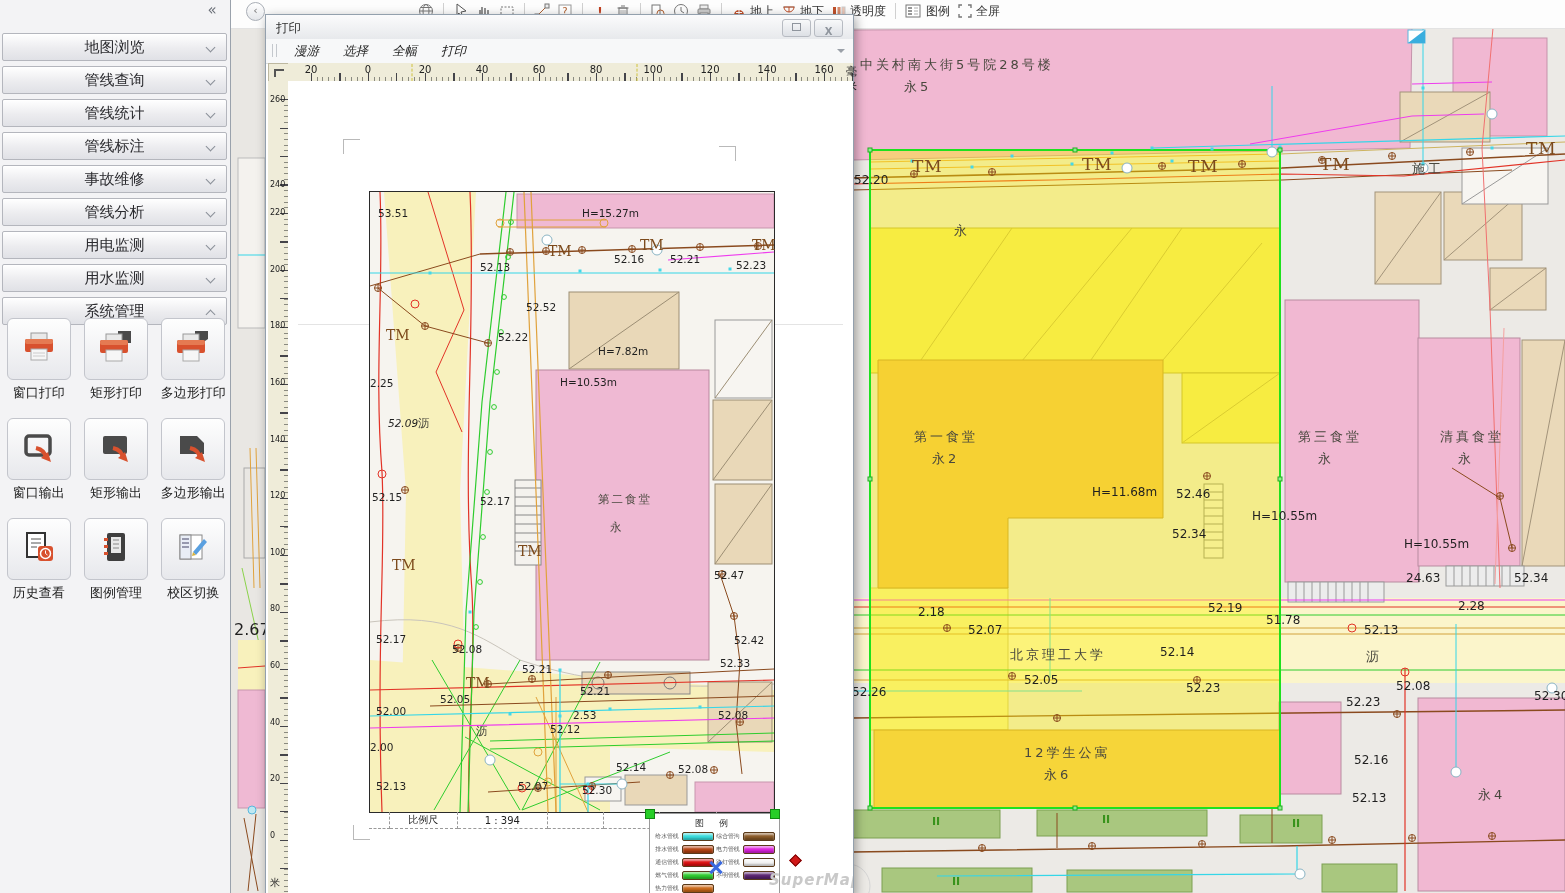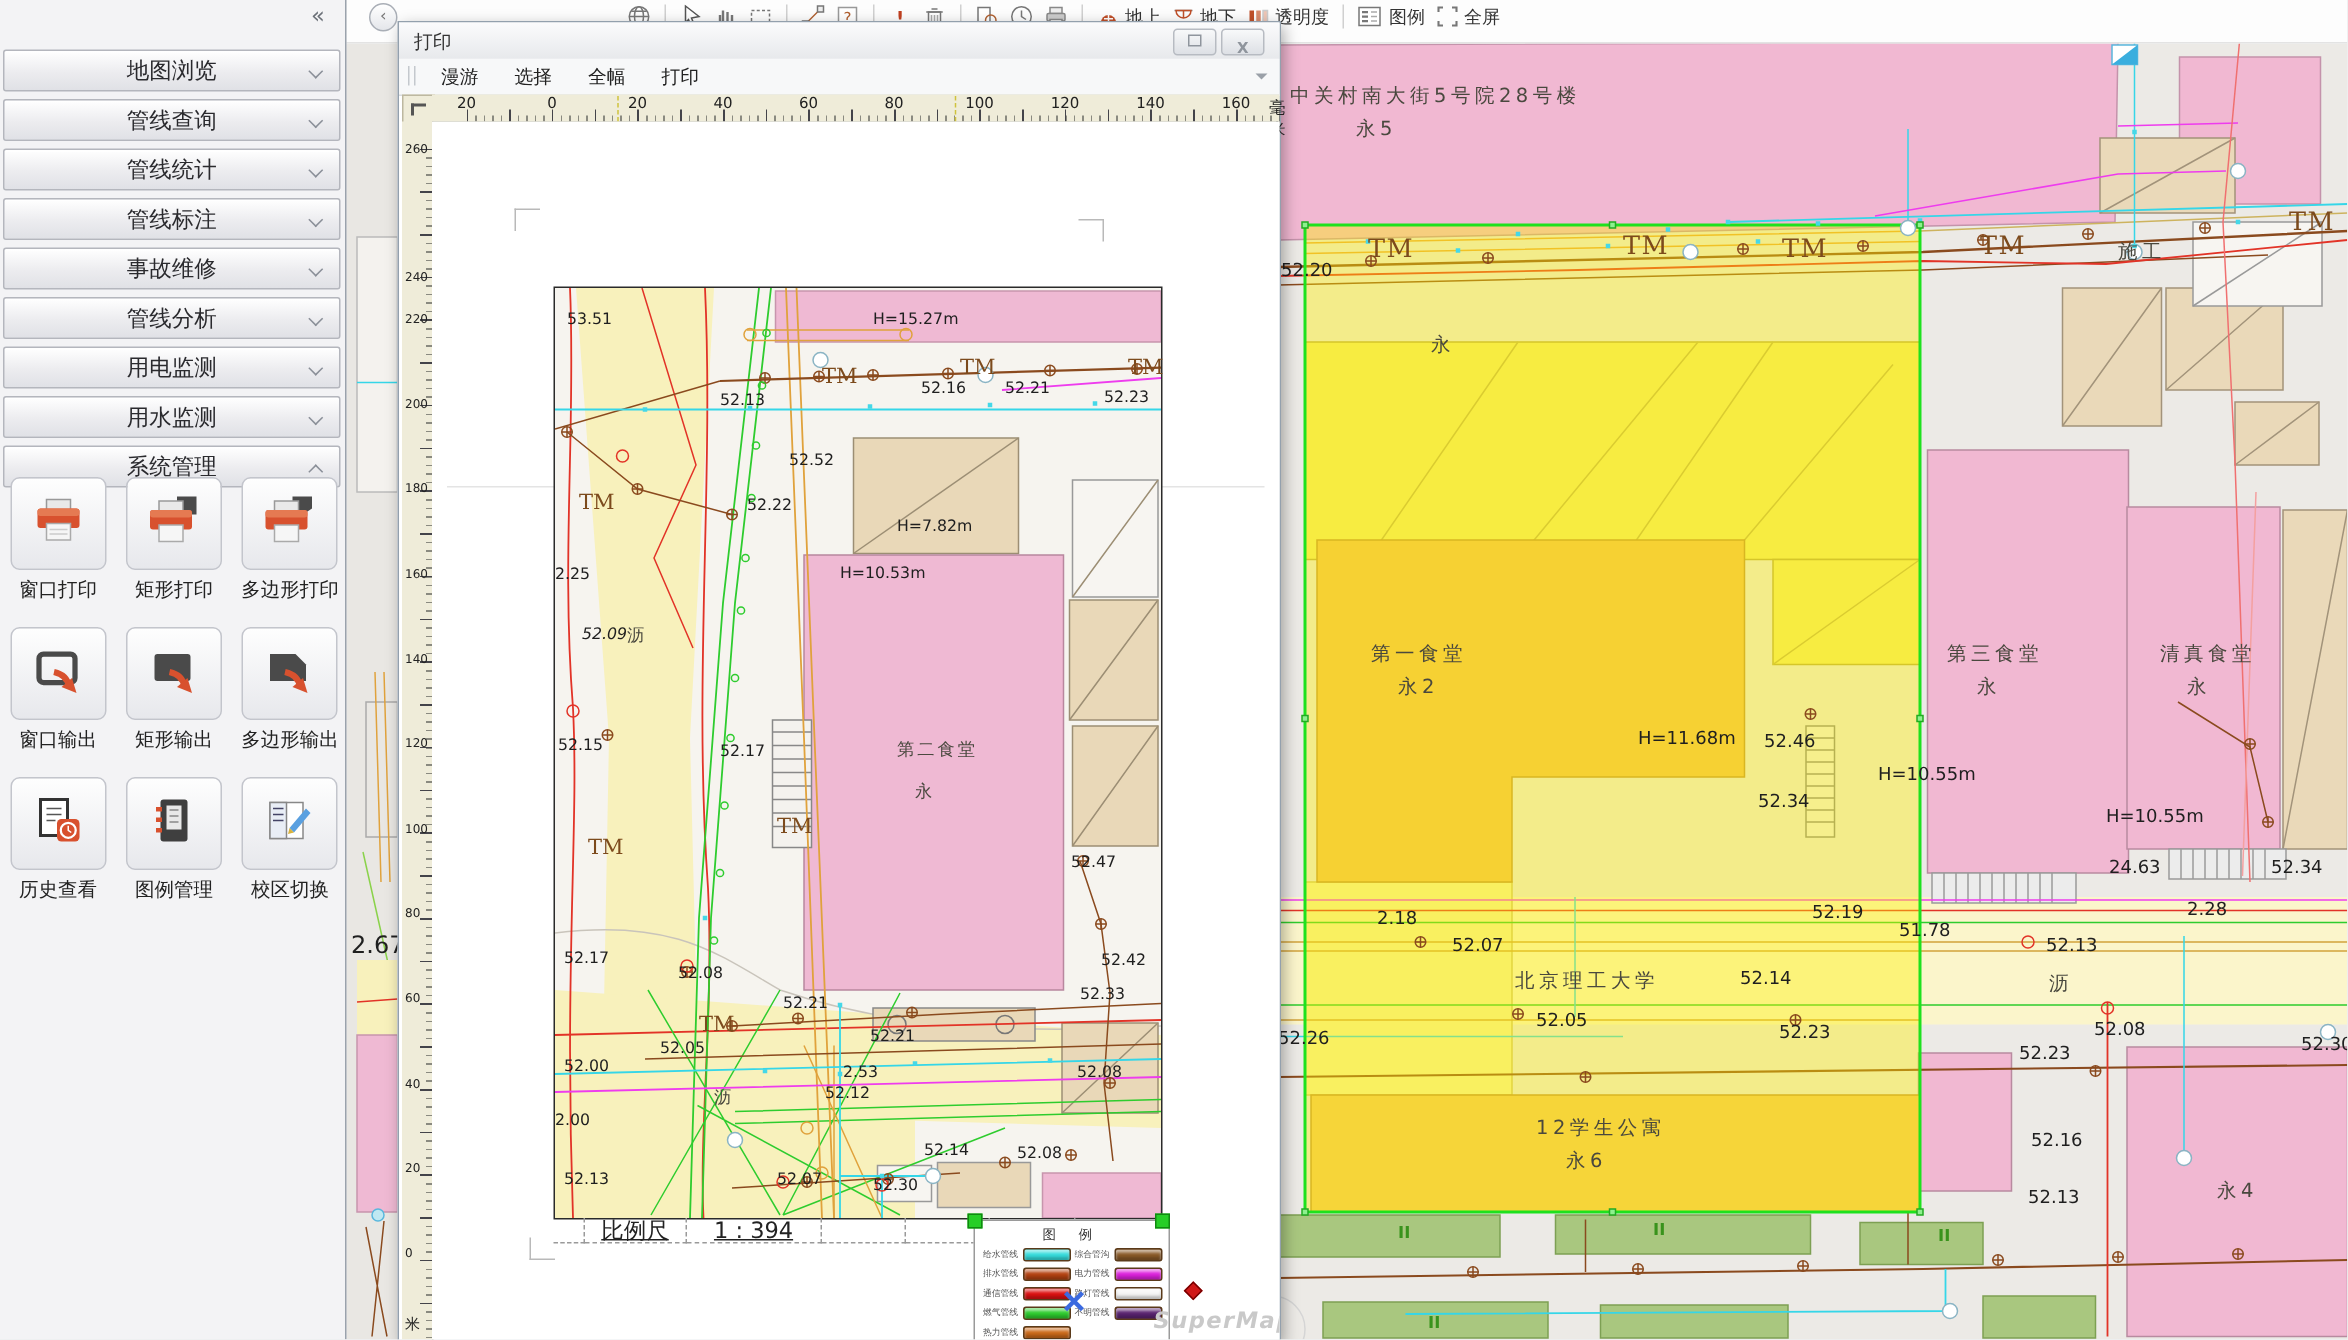--- a/index.html
+++ b/index.html
@@ -48,21 +48,21 @@
   #dlg-title .t{position:absolute;left:10px;top:5px;font-size:12.5px;color:#333;}
   .winbtn{position:absolute;top:4px;width:27px;height:16px;border:1px solid #b7bbc2;border-radius:3px;
        background:linear-gradient(#f8f9fa,#dde0e5);text-align:center;cursor:pointer;}
   #btn-max{right:42px;} #btn-close{right:10px;}
   #btn-max i{display:block;width:7px;height:6px;border:1.5px solid #8f959d;margin:3px auto;}
   #btn-close span{font-size:10px;font-weight:bold;color:#8f959d;line-height:15px;}
   #dlg-menu{position:absolute;left:0;top:24px;right:0;height:24px;background:#f7f8f9;
        border-bottom:1px solid #d8dbde;}
   #dlg-menu .grip{position:absolute;left:6px;top:5px;width:3px;height:13px;
        border-left:1px solid #c4c8cd;border-right:1px solid #c4c8cd;}
-  #menu-items{position:absolute;left:28px;top:0;height:24px;display:flex;align-items:center;gap:24px;}
+  #menu-items{position:absolute;left:28px;top:0;height:24px;display:flex;align-items:center;gap:24px;font-style:italic;}
   #menu-items span{font-size:12.5px;color:#222;cursor:pointer;}
   #dlg-menu .ovf{position:absolute;right:8px;top:10px;width:0;height:0;border:4px solid transparent;
        border-top-color:#9aa0a8;}
   #corner{position:absolute;left:2px;top:48px;width:20px;height:18px;background:#efecd9;border:1px solid #bdb8a0;}
   #corner i{display:block;width:8px;height:6px;border-left:2px solid #555;border-top:2px solid #555;margin:5px auto;}
   #hruler{position:absolute;left:22px;top:48px;right:0;height:18px;background:#efecd9;
      border-bottom:1px solid #8b8b7a;
      background-image:
        repeating-linear-gradient(90deg,#44444a 0,#44444a 1px,transparent 1px,transparent 28.5px),
        repeating-linear-gradient(90deg,#8a8a80 0,#8a8a80 1px,transparent 1px,transparent 5.7px);
@@ -84,22 +84,22 @@
   #pm-frame{position:absolute;left:81px;top:110px;width:404px;height:620px;border:1px solid #2a2a2a;}
   #page-title{position:absolute;left:0;top:56px;width:100%;text-align:center;font-size:31px;
       font-weight:bold;letter-spacing:10px;color:#111;}
   .cmark{position:absolute;width:16px;height:14px;border-left:1px solid #b9b9b9;border-top:1px solid #b9b9b9;}
   .cmark.br{border:none;border-left:1px solid #b9b9b9;border-bottom:1px solid #b9b9b9;}
   #titleline{position:absolute;left:10px;right:10px;top:243px;border-top:1px solid #e4e4e4;}
   #pm-labels .lb{font-size:10.5px;}
   #pm-labels .bld{font-size:11.5px;letter-spacing:2px;color:#4a493f;}
   #pm-labels .tm{font-family:"DejaVu Serif","Liberation Serif",serif;font-size:14px;color:#7c4a1c;}
   #scalerow{position:absolute;left:81px;top:731px;width:406px;height:17px;display:flex;}
-  #scalerow div{border-right:1px dashed #9a9a9a;border-bottom:1px dashed #9a9a9a;font-size:15px;
-      color:#222;display:flex;align-items:center;justify-content:center;text-decoration:underline;}
+  #scalerow div{border-right:1px dashed #9a9a9a;border-bottom:1px dashed #9a9a9a;font-size:10px;
+      color:#222;display:flex;align-items:center;justify-content:center;}
   #legendbox{position:absolute;left:361px;top:732px;width:129px;height:108px;background:#fff;
       border:1px solid #9a9a9a;}
   #legendbox .lt{text-align:center;font-size:9px;letter-spacing:6px;color:#333;margin-top:3px;}
   #legendcols{display:flex;justify-content:space-between;padding:2px 4px;}
   .lgcol{display:flex;flex-direction:column;gap:4px;}
   .lgrow{display:flex;align-items:center;gap:2px;}
   .lgrow .ll{font-size:6.5px;color:#555;width:26px;transform:scale(.9);}
   .lgrow .sw{width:30px;height:7px;border:1px solid #5a3a1a;border-radius:2px;
       box-shadow:inset 0 2px 2px rgba(255,255,255,.6),inset 0 -2px 2px rgba(0,0,0,.25);}
   .handle{position:absolute;width:8px;height:8px;background:#27ce27;border:1px solid #118a11;}
@@ -928,21 +928,21 @@
             <span class="lb" style="left: 344px; top: 378px;">52.47</span>
             <span class="lb" style="left: 364px; top: 420px; margin-top: 23px;">52.42</span>
             <span class="lb" style="left: 6px; top: 442px;">52.17</span>
             <span class="lb" style="left: 82px; top: 452px;">52.08</span>
             <span class="lb" style="left: 152px; top: 472px;">52.21</span>
             <span class="lb tm" style="left: 96px; top: 484px;">TM</span>
             <span class="lb" style="left: 70px; top: 502px;">52.05</span>
             <span class="lb" style="left: 210px; top: 494px;">52.21</span>
             <span class="lb" style="left: 350px; top: 466px;">52.33</span>
             <span class="lb" style="left: 6px; top: 514px;">52.00</span>
-            <span class="lb" style="left: 192px; top: 518px;">2.53</span>
+            <span class="lb" style="left: 203px; top: 518px;">2.53</span>
             <span class="lb" style="left: 348px; top: 518px;">52.08</span>
             <span class="lb bld" style="left: 106px; top: 534px;">沥</span>
             <span class="lb" style="left: 180px; top: 532px;">52.12</span>
             <span class="lb" style="left: 0px; top: 550px;">2.00</span>
             <span class="lb" style="left: 246px; top: 570px;">52.14</span>
             <span class="lb" style="left: 308px; top: 572px;">52.08</span>
             <span class="lb" style="left: 6px; top: 589px;">52.13</span>
             <span class="lb" style="left: 148px; top: 589px;">52.07</span>
             <span class="lb" style="left: 212px; top: 593px;">52.30</span>
           </div>

